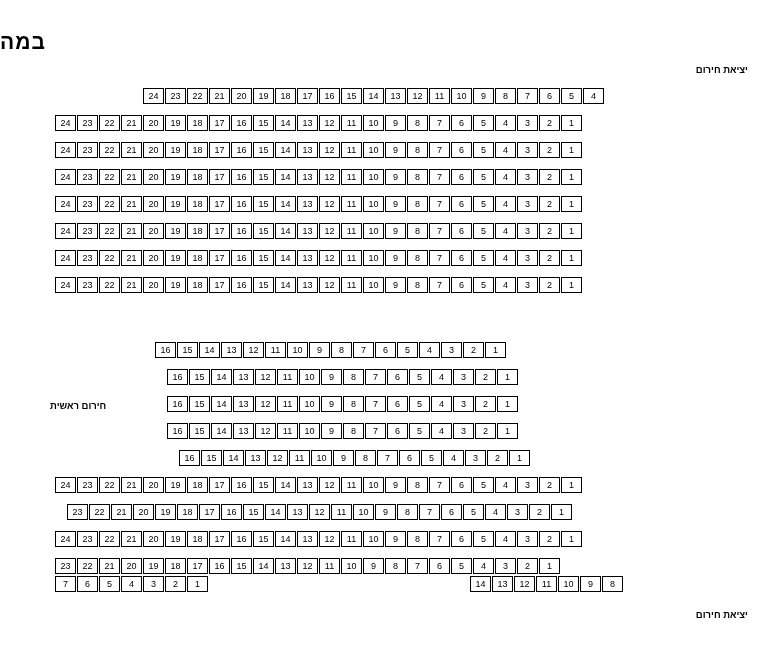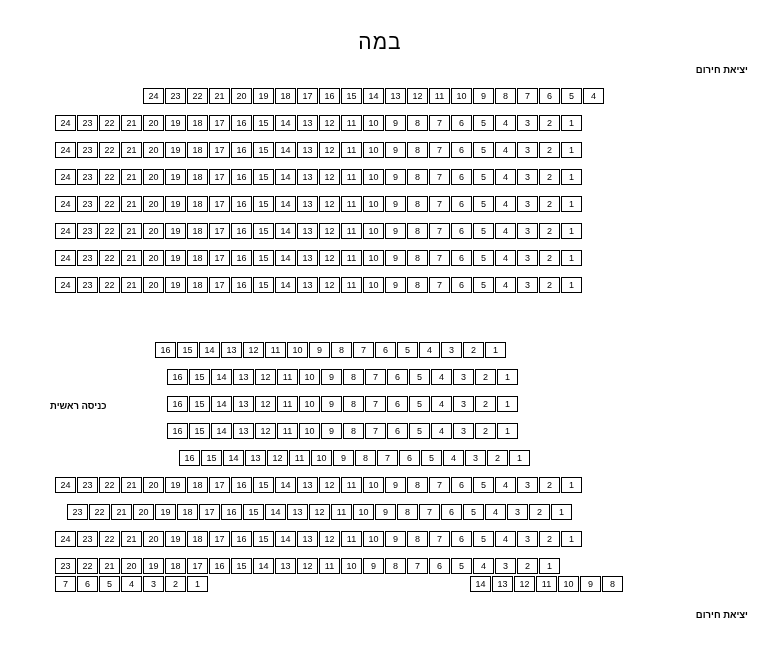--- a/index.html
+++ b/index.html
@@ -7,23 +7,24 @@
     width:760px;height:650px;
     background:#ffffff;
     font-family:"Liberation Sans", sans-serif;
     color:#000;
     position:relative;
     overflow:hidden;
   }
   .stage-title{
     position:absolute;
     top:30px;left:0;width:760px;
-    text-align:center;
+    text-align:left;
     font-size:21px;
     letter-spacing:1px;
+    font-weight:bold;
   }
   .exit-label{
     position:absolute;
     font-size:9.5px;
     font-weight:bold;
     direction:rtl;
     white-space:nowrap;
     text-align:right;
   }
   #exit-top{ top:64px; right:12px; }
@@ -57,21 +58,21 @@
     font-family:"Liberation Sans", sans-serif;
   }
 </style>
 </head>
 <body>
 
 <div class="stage-title">במה</div>
 
 <div class="exit-label" id="exit-top">יציאת חירום</div>
 <div class="exit-label" id="exit-bottom">יציאת חירום</div>
-<div id="entrance-label">כניסה ראשית</div>
+<div id="entrance-label">חירום ראשית</div>
 
 <div id="seat-map">
     <div class="seat-row" style="left: 128px; top: 88px;">
       <div class="seat">24</div>
       <div class="seat">23</div>
       <div class="seat">22</div>
       <div class="seat">21</div>
       <div class="seat">20</div>
       <div class="seat">19</div>
       <div class="seat">18</div>

